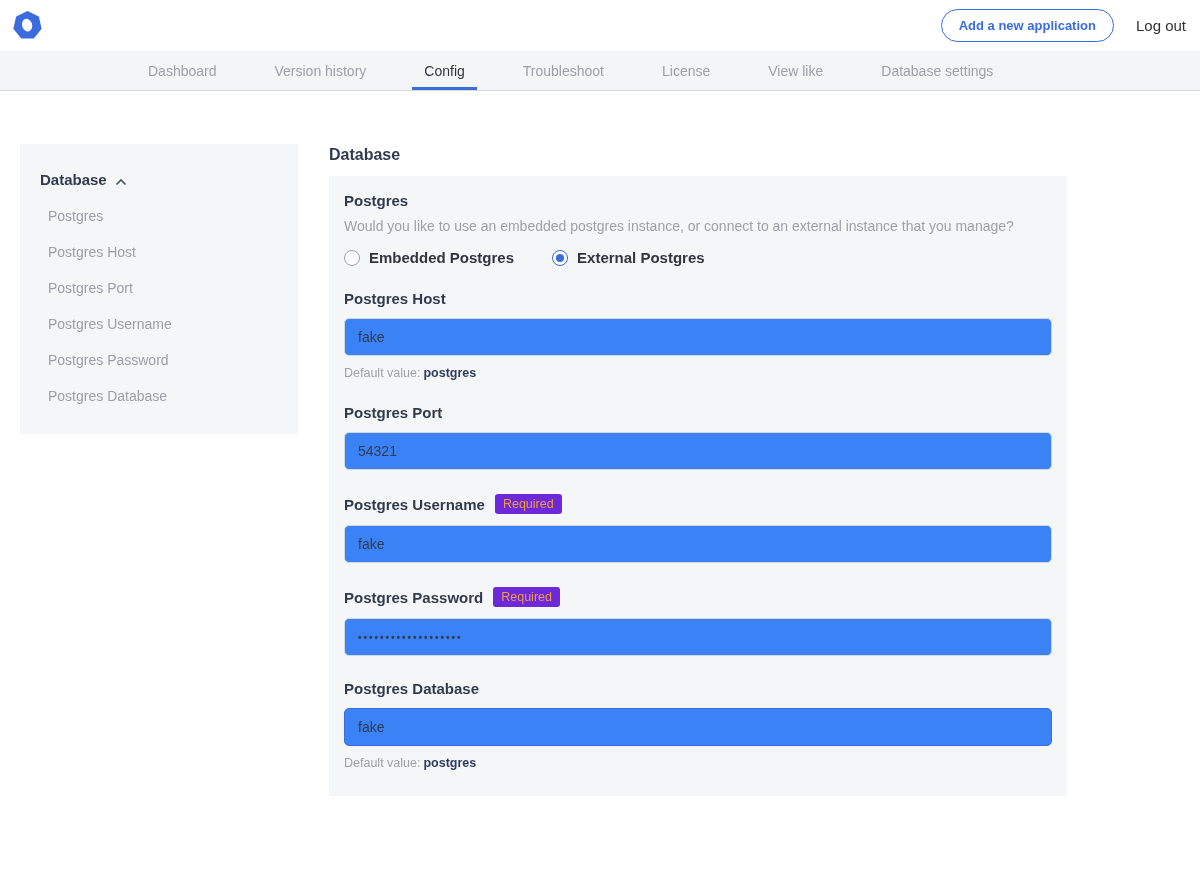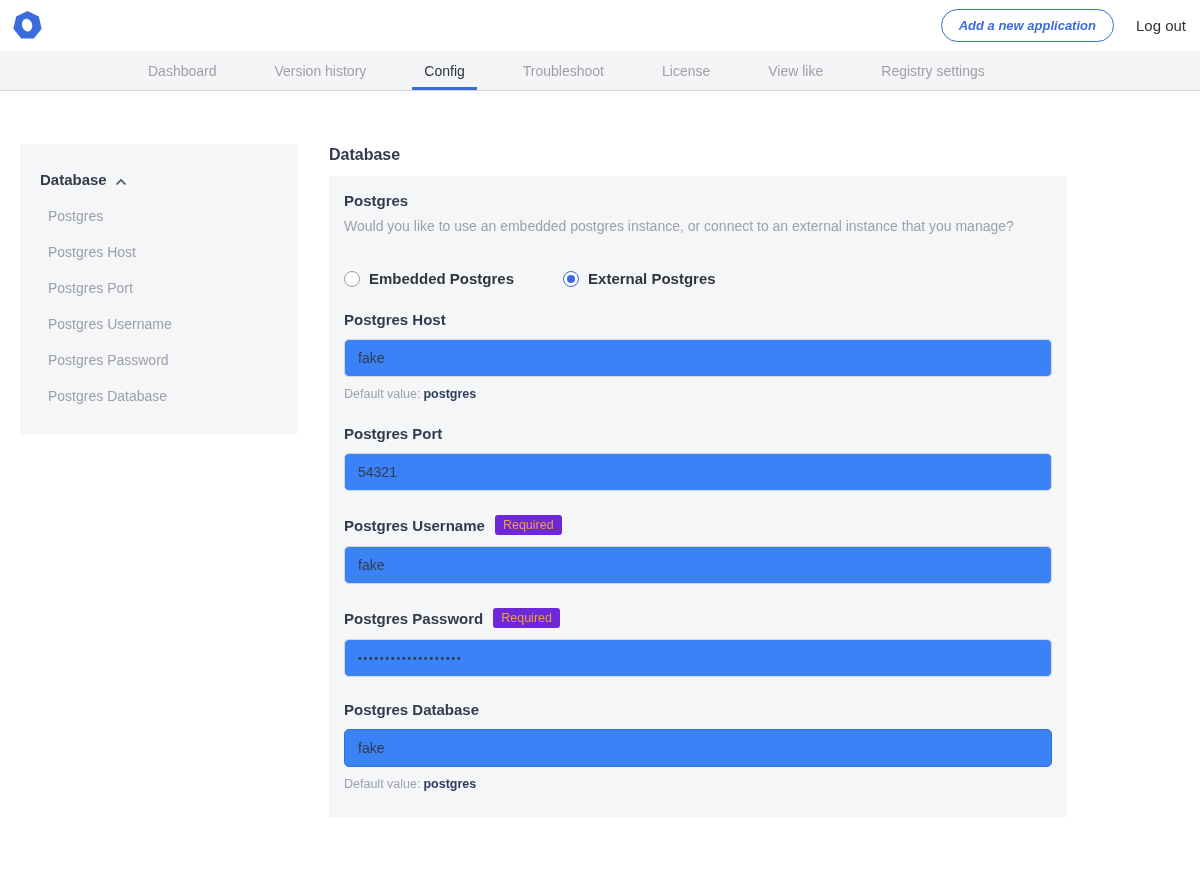--- a/index.html
+++ b/index.html
@@ -9,21 +9,21 @@
   
   .header { height:51px; background:#fff; display:flex; align-items:center; position:relative; }
   .logo-wrap { width:54px; display:flex; justify-content:center; align-items:center; }
   .header-tabs { display:flex; height:100%; margin-left:12px; }
   .header-tab { display:flex; align-items:center; padding:0 16px; font-size:15px; font-weight:500;
     color:#4a4a4a; cursor:pointer; border-bottom:3px solid transparent; border-top:3px solid transparent; }
   .header-tab.active { color:#161616; border-bottom-color:#3b6cde; }
   .header-right { margin-left:auto; display:flex; align-items:center; gap:22px; padding-right:14px; }
   .pill-btn { border:1px solid #3b6cde; color:#3b6cde; background:#fff; border-radius:17px;
     padding:8px 17px; font-size:13px; font-weight:bold; cursor:pointer;
-    font-family:"Liberation Sans","DejaVu Sans",sans-serif;font-style:italic; }
+    font-family:"Liberation Sans","DejaVu Sans",sans-serif; }
   .logout { font-size:15px; color:#323232; cursor:pointer; }
 
   
   .subnav { height:40px; background:#f4f5f7; border-bottom:1px solid #d5d8db; display:flex; }
   .subnav-tabs { display:flex; margin-left:136px; gap:34px; }
   .subnav-tab { display:flex; align-items:center; padding:0 12px; font-size:14px; color:#9da0a6;
     cursor:pointer; border-bottom:3px solid transparent; border-top:3px solid transparent; }
   .subnav-tab.active { color:#30353f; font-weight:500; border-bottom-color:#3b6cde; }
 
   
@@ -35,21 +35,21 @@
   .chev { display:inline-block; margin-top:2px; }
   .sidebar-item { font-size:14px; color:#9b9fa6; padding:10px 0 10px 8px; cursor:pointer; }
 
   .main { width:738px; margin-left:31px; }
   .page-title { font-size:16px; font-weight:bold; color:#323b4e; margin-top:2px; }
 
   .card { background:#f5f6f8; margin-top:12px; padding:16px 15px 26px 15px; }
   .group-label { font-size:15px; font-weight:bold; color:#323b4e; }
   .group-help { font-size:14px; color:#9da2a8; margin-top:8px; line-height:19px; }
 
-  .radio-row { display:flex; gap:49px; margin-top:34px; }
+  .radio-row { display:flex; gap:38px; margin-top:13px; }
   .radio-opt { display:flex; align-items:center; gap:9px; cursor:pointer; }
   .rb { width:16px; height:16px; border-radius:50%; background:#fff; border:1px solid #9aa0a8;
     position:relative; flex:none; }
   .rb.checked { border:1px solid #3b6cde; }
   .rb.checked::after { content:""; position:absolute; left:3px; top:3px; width:8px; height:8px;
     border-radius:50%; background:#3b6cde; }
   .radio-label { font-size:15px; font-weight:bold; color:#30353f; }
 
   .field { margin-top:24px; }
   .field:first-of-type { margin-top:0; }
@@ -81,21 +81,21 @@
 </div>
 
 <div class="subnav">
   <div class="subnav-tabs">
     <div class="subnav-tab">Dashboard</div>
     <div class="subnav-tab">Version history</div>
     <div class="subnav-tab active">Config</div>
     <div class="subnav-tab">Troubleshoot</div>
     <div class="subnav-tab">License</div>
     <div class="subnav-tab">View like</div>
-    <div class="subnav-tab">Registry settings</div>
+    <div class="subnav-tab">Database settings</div>
   </div>
 </div>
 
 <div class="layout">
 
   <div class="sidebar">
     <div class="sidebar-group-title">
       <span>Database</span>
       <span class="chev">
         <svg width="12" height="8" viewBox="0 0 12 8">

